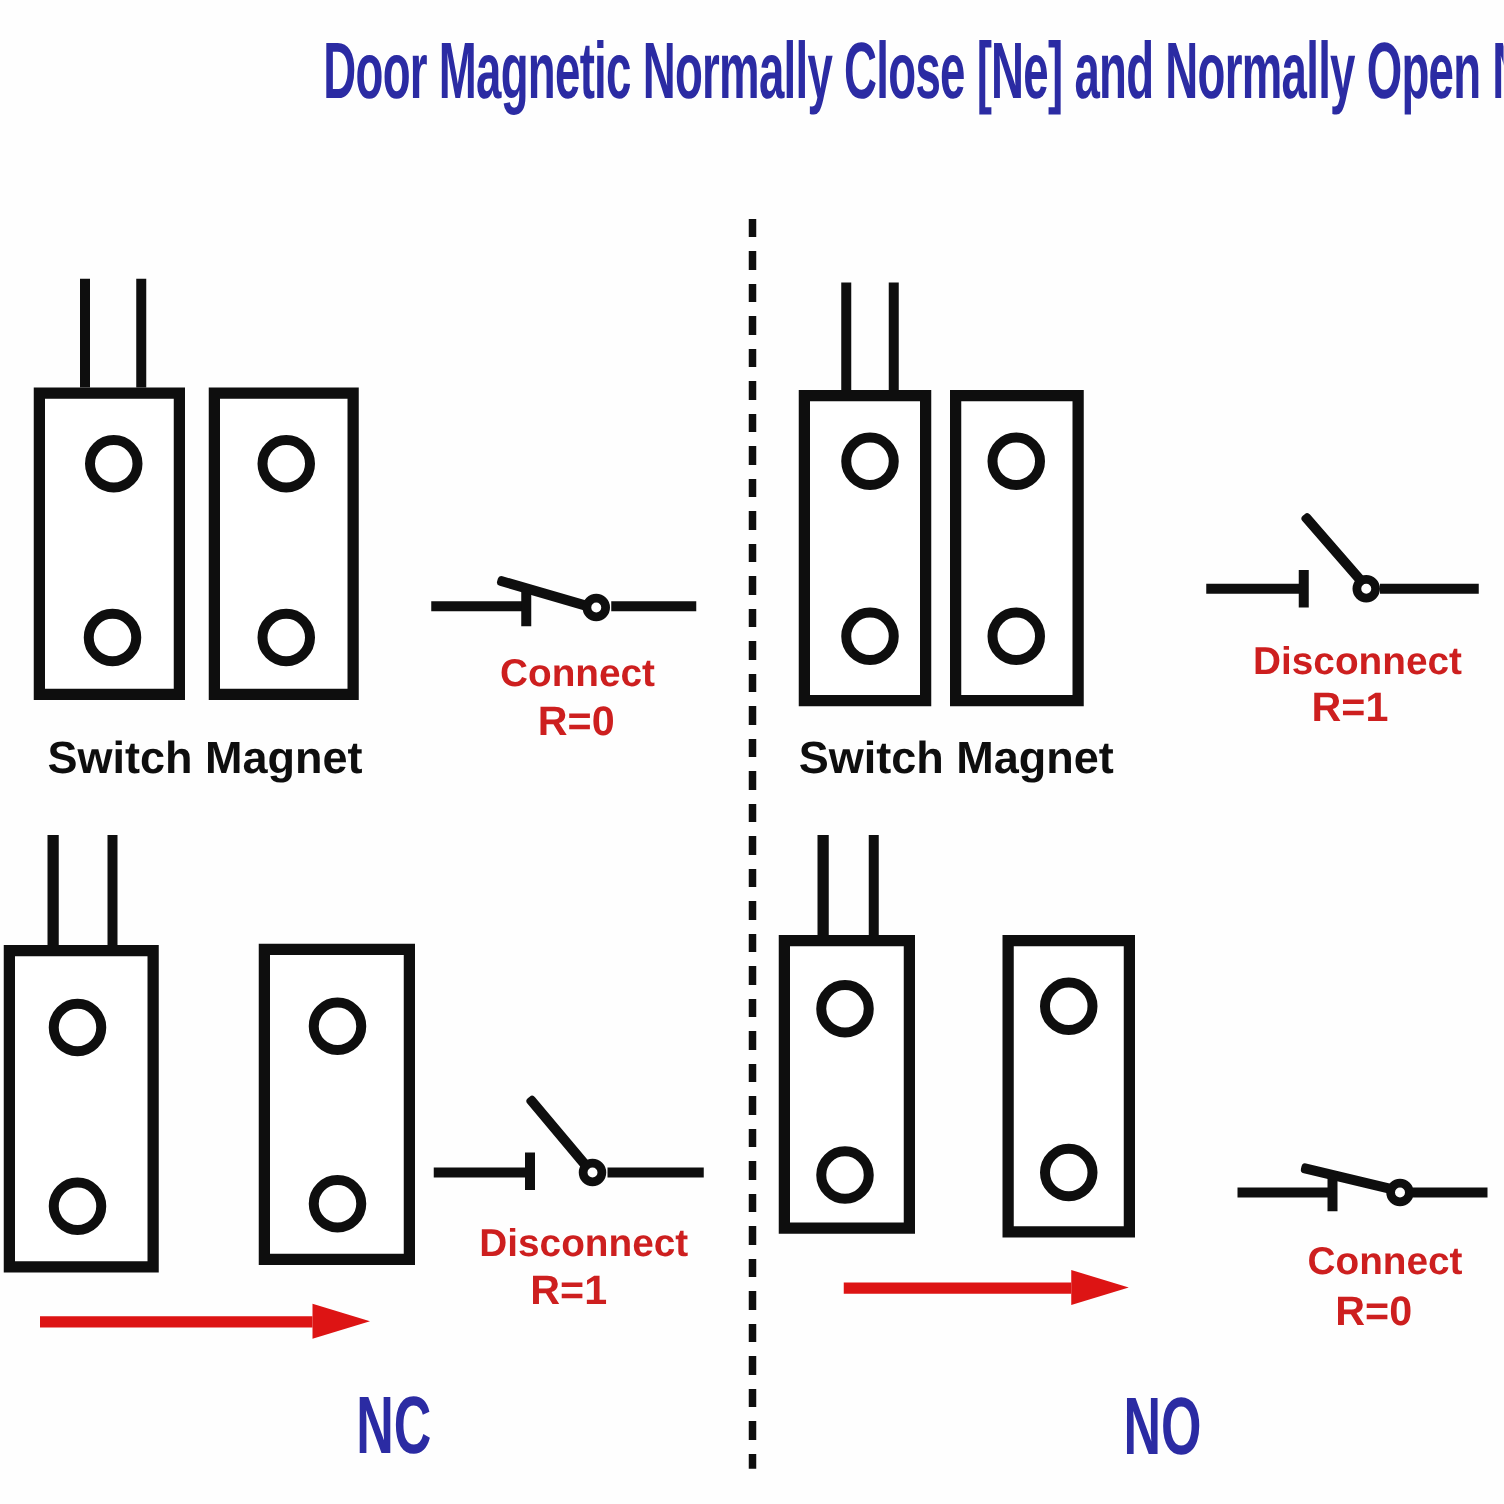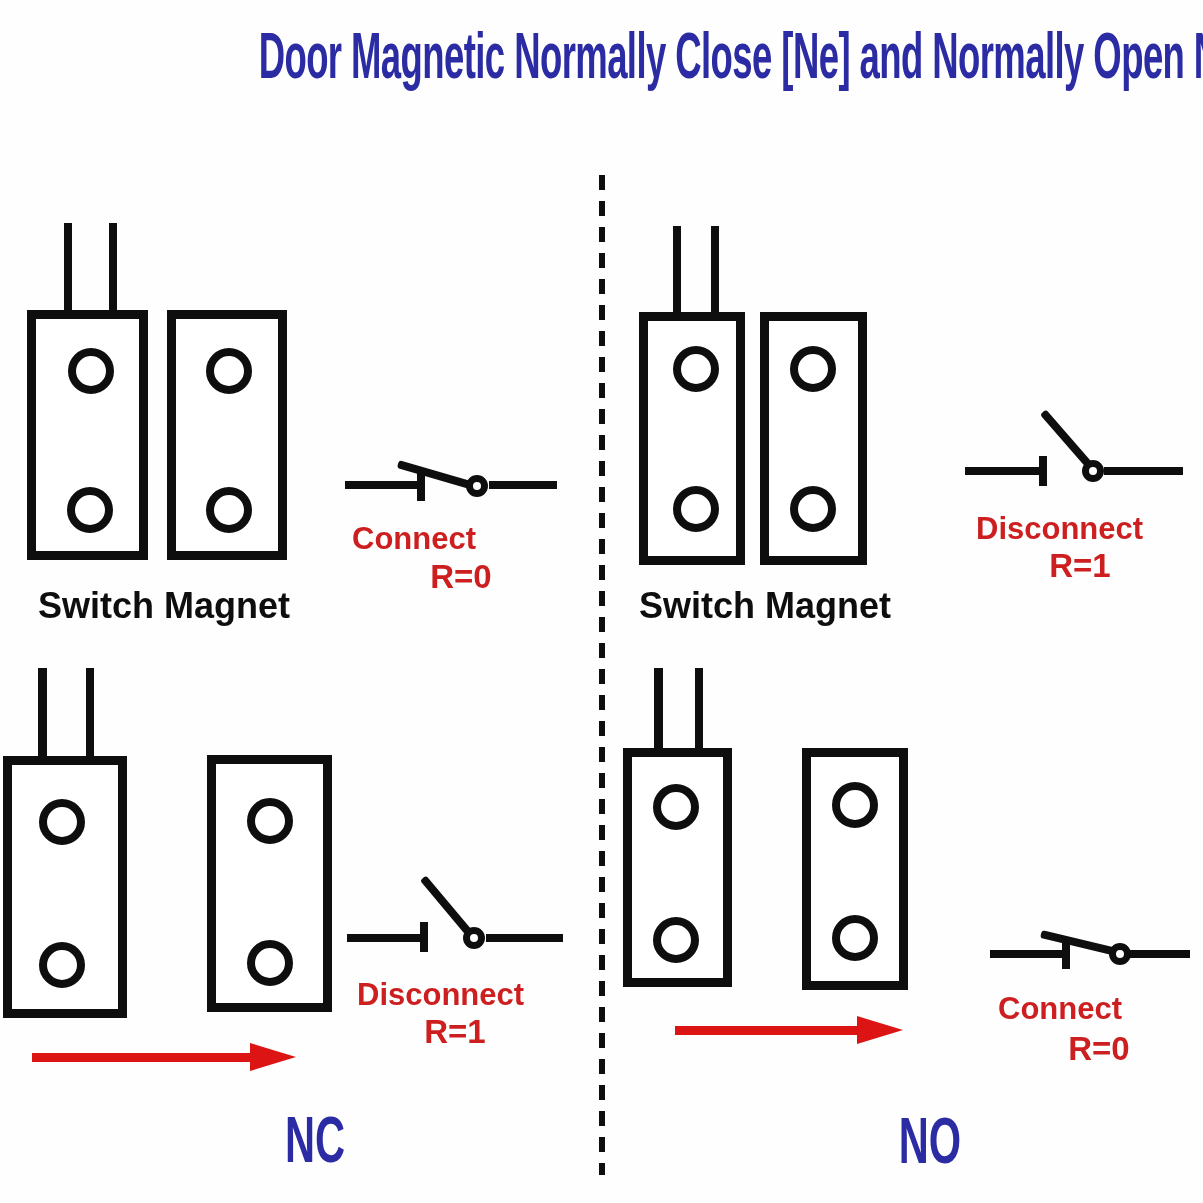--- a/index.html
+++ b/index.html
@@ -19,21 +19,21 @@
     background:repeating-linear-gradient(to bottom,var(--black,#0e0e0e) 0 15px,transparent 15px 26px);
   }
   .rect{position:absolute;border:9px solid var(--black,#0e0e0e);background:#fff;box-sizing:border-box;}
   .hole{position:absolute;width:46px;height:46px;border:8px solid var(--black,#0e0e0e);border-radius:50%;background:#fff;box-sizing:border-box;}
   .wire{position:absolute;width:8px;background:var(--black,#0e0e0e);}
   .hl{position:absolute;height:8px;background:var(--black,#0e0e0e);}
   .tick{position:absolute;width:8px;height:30px;background:var(--black,#0e0e0e);}
   .lever{position:absolute;height:8px;background:var(--black,#0e0e0e);transform-origin:0 50%;border-radius:3px;}
   .pivot{position:absolute;width:22px;height:22px;border:7px solid var(--black,#0e0e0e);border-radius:50%;background:#fff;box-sizing:border-box;}
   .cap{position:absolute;width:280px;text-align:center;font-weight:bold;font-size:36px;color:var(--black,#0e0e0e);white-space:nowrap;}
-  .state{position:absolute;width:220px;font-weight:bold;font-size:31px;color:var(--red,#cd1f1f);white-space:nowrap;}
+  .state{position:absolute;width:220px;text-align:center;font-weight:bold;font-size:31px;color:var(--red,#cd1f1f);white-space:nowrap;}
   .res{position:absolute;width:220px;text-align:center;font-weight:bold;font-size:33px;color:var(--red,#cd1f1f);white-space:nowrap;}
   .biglabel{position:absolute;width:200px;text-align:center;font-weight:bold;font-size:65px;line-height:60px;color:var(--blue,#2b2ba3);transform:scaleX(0.64);white-space:nowrap;}
   .arrowline{position:absolute;height:9px;background:var(--arrowred,#dd1414);}
   .arrowhead{position:absolute;width:0;height:0;border-top:14px solid transparent;border-bottom:14px solid transparent;border-left:46px solid var(--arrowred,#dd1414);}
 </style>
 </head>
 <body style="--blue: #2b2ba3; --red: #cd1f1f; --arrowred: #dd1414; --black: #0e0e0e; --bg: #fefefe;">
 
 <div class="stage">
 

